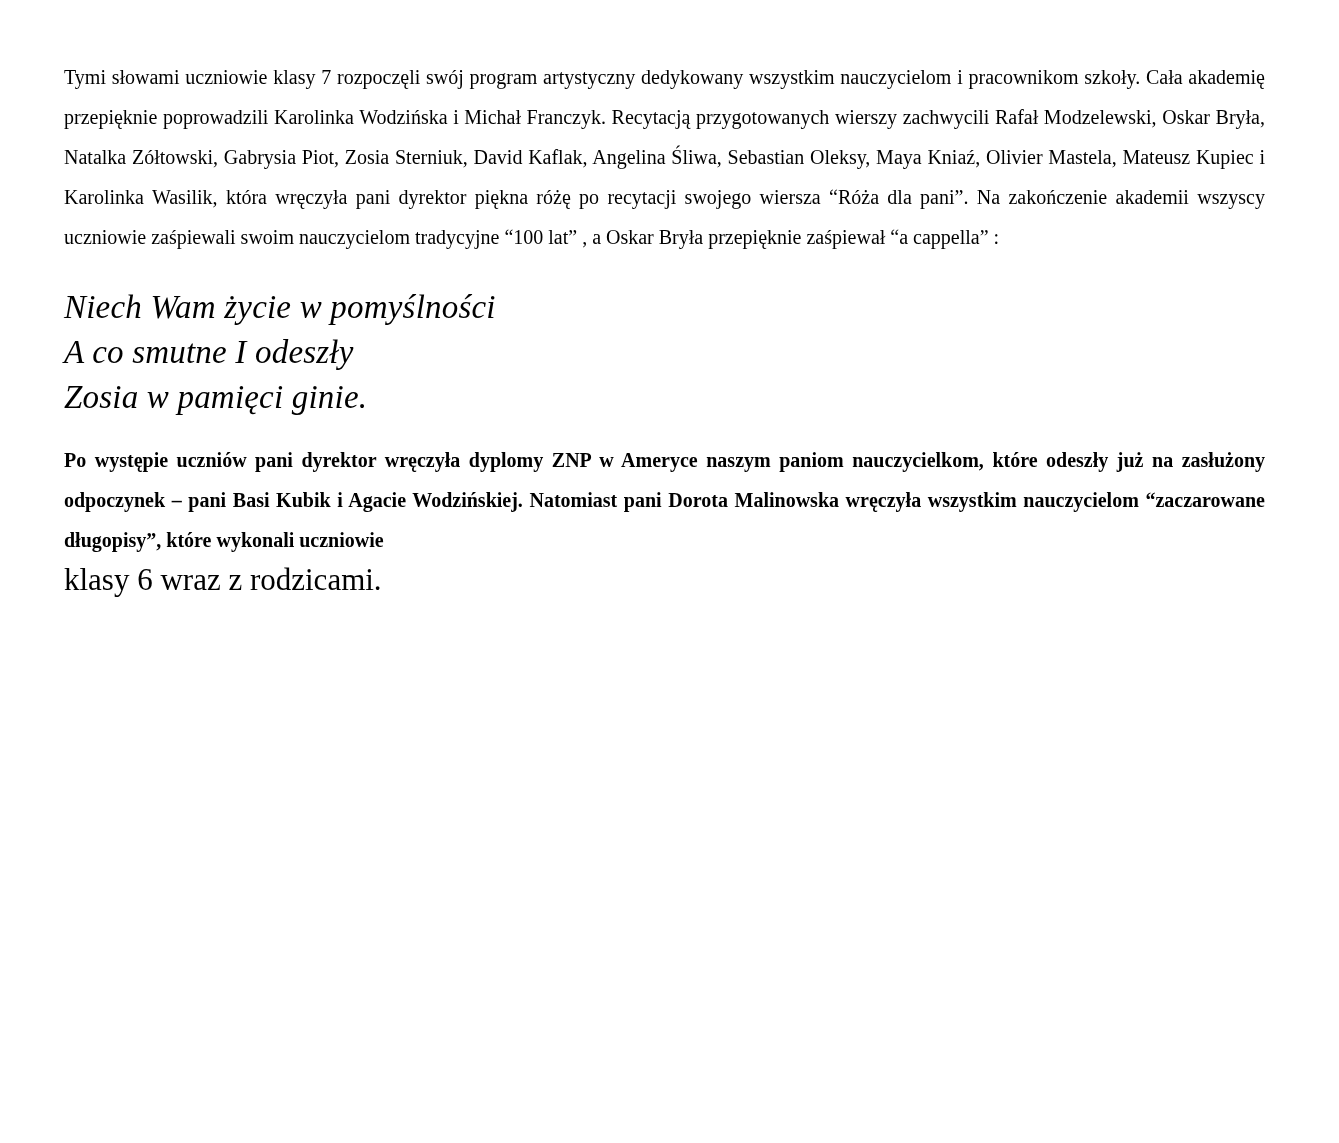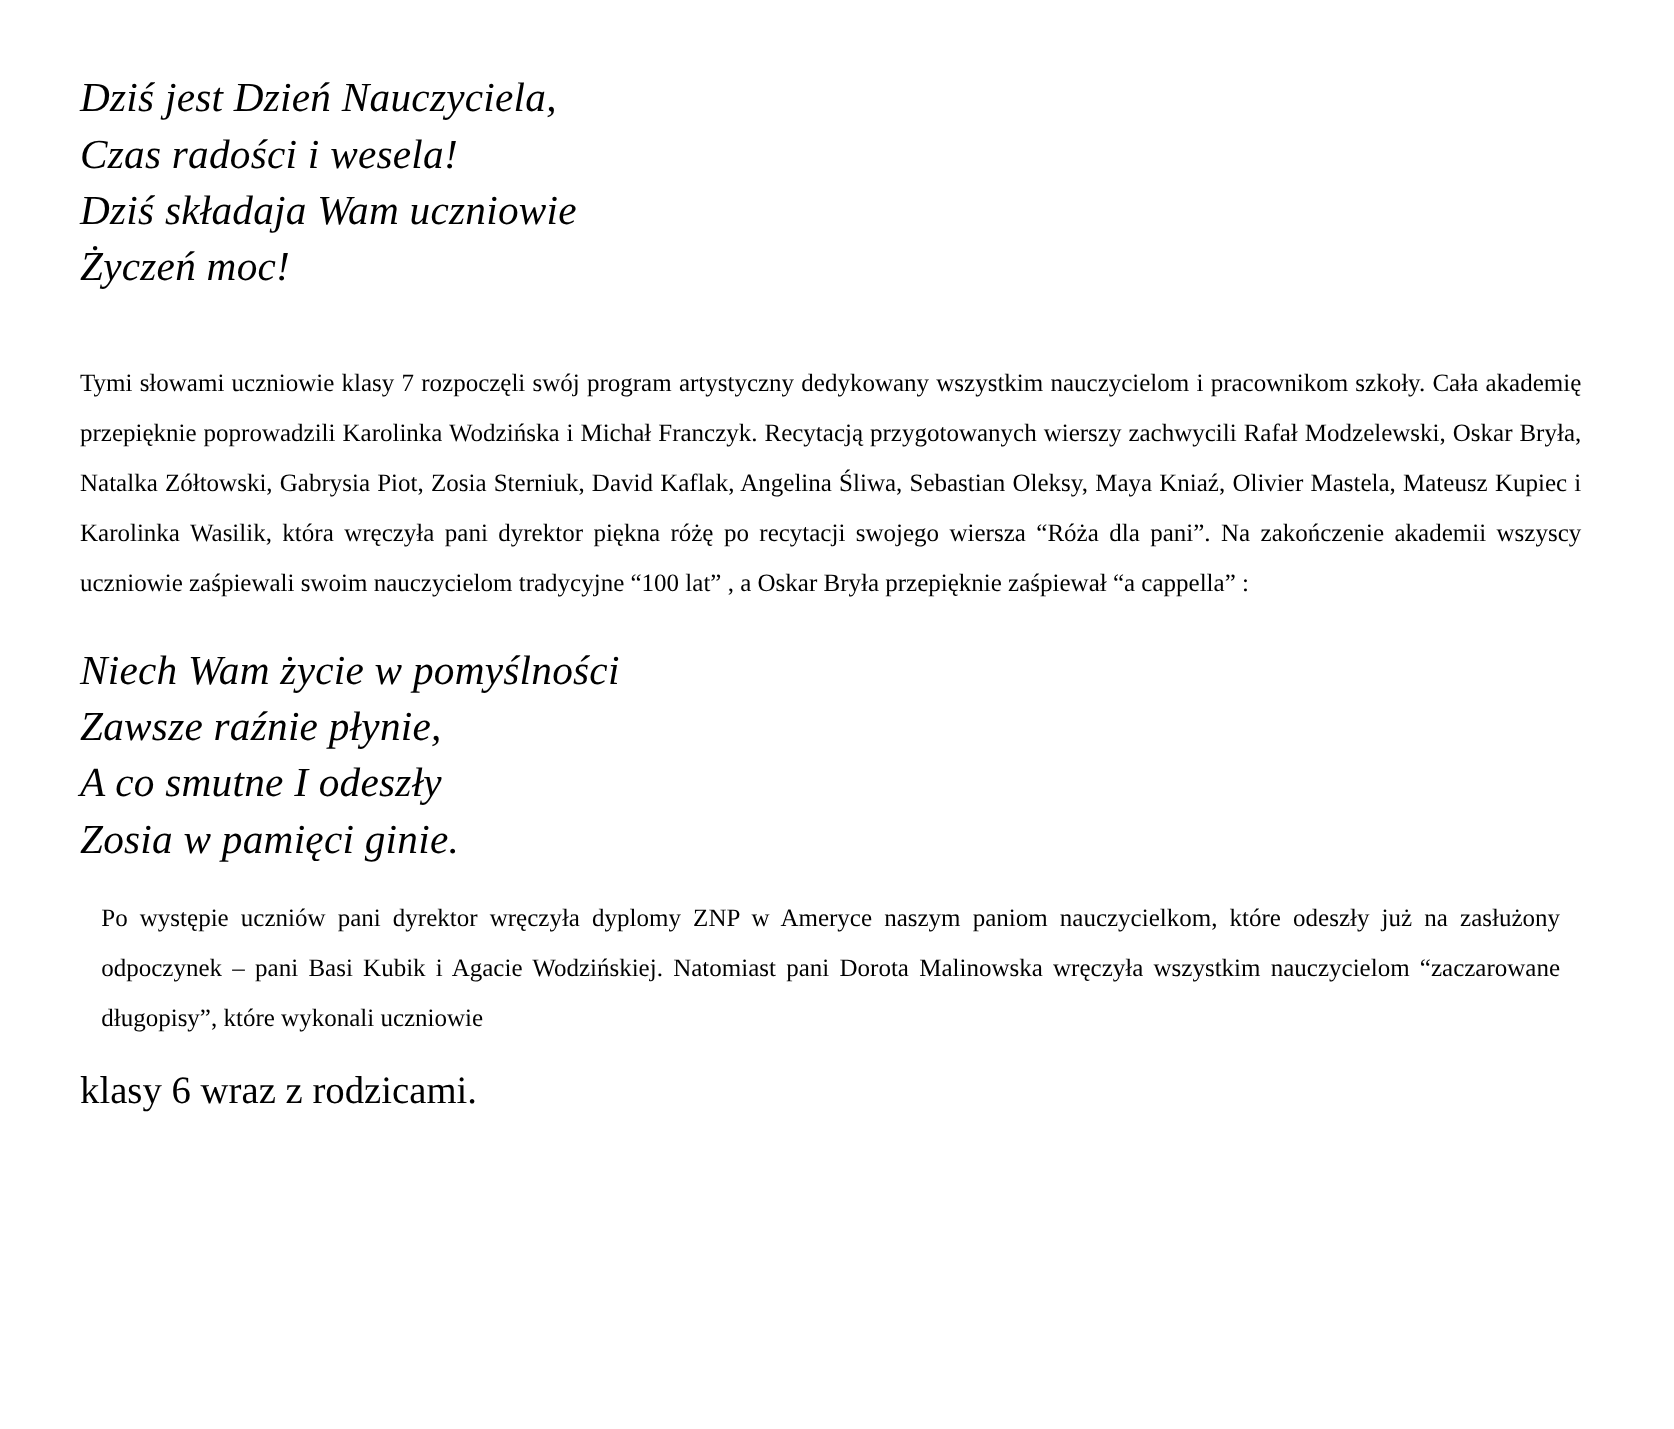--- a/index.html
+++ b/index.html
@@ -29,44 +29,37 @@
   }
   .body-paragraph {
     font-size: 20px;
     line-height: 40px;
     text-align: justify;
     text-justify: inter-word;
   }
   .opening-poem   { margin: 0 0 50px 0; }
   .paragraph-1    { margin: 0 0 28px 0; }
   .song-poem      { margin: 0 0 20px 0; }
-  .paragraph-2    { margin: 17px; }
+  .paragraph-2    { margin: 0; font-weight: bold; }
   .paragraph-2-last-line {
     font-size: 31px;
     line-height: 40px;
     text-align: left;
   }
 </style>
 </head>
 <body>
 
 <div class="page">
 
-  <div class="poem opening-poem">
-    <div class="poem-line">Dziś jest Dzień Nauczyciela,</div>
-    <div class="poem-line">Czas radości i wesela!</div>
-    <div class="poem-line">Dziś składaja Wam uczniowie</div>
-    <div class="poem-line">Życzeń moc!</div>
-  </div>
 
   <div class="body-paragraph paragraph-1">Tymi słowami uczniowie klasy 7 rozpoczęli swój program artystyczny dedykowany wszystkim nauczycielom i pracownikom szkoły. Cała akademię przepięknie poprowadzili Karolinka Wodzińska i Michał Franczyk. Recytacją przygotowanych wierszy zachwycili  Rafał Modzelewski, Oskar Bryła, Natalka Zółtowski, Gabrysia Piot, Zosia Sterniuk, David Kaflak, Angelina Śliwa, Sebastian Oleksy, Maya Kniaź, Olivier Mastela,  Mateusz Kupiec i Karolinka Wasilik, która wręczyła pani dyrektor piękna różę po recytacji swojego wiersza “Róża dla pani”. Na zakończenie akademii wszyscy uczniowie zaśpiewali swoim nauczycielom tradycyjne “100 lat” , a Oskar Bryła przepięknie zaśpiewał “a cappella” :</div>
 
   <div class="poem song-poem">
     <div class="poem-line">Niech Wam życie w pomyślności</div>
-    <div class="poem-line">Zawsze raźnie płynie,</div>
     <div class="poem-line">A co smutne I odeszły</div>
     <div class="poem-line">Zosia w pamięci ginie.</div>
   </div>
 
   <div class="body-paragraph paragraph-2">Po występie uczniów pani dyrektor wręczyła dyplomy ZNP w Ameryce naszym paniom nauczycielkom, które odeszły już na zasłużony odpoczynek – pani Basi Kubik i Agacie Wodzińskiej. Natomiast pani Dorota Malinowska wręczyła wszystkim nauczycielom “zaczarowane długopisy”, które wykonali uczniowie</div>
   <div class="paragraph-2-last-line">klasy 6 wraz z rodzicami.</div>
 
 </div>
 
 </body></html>

